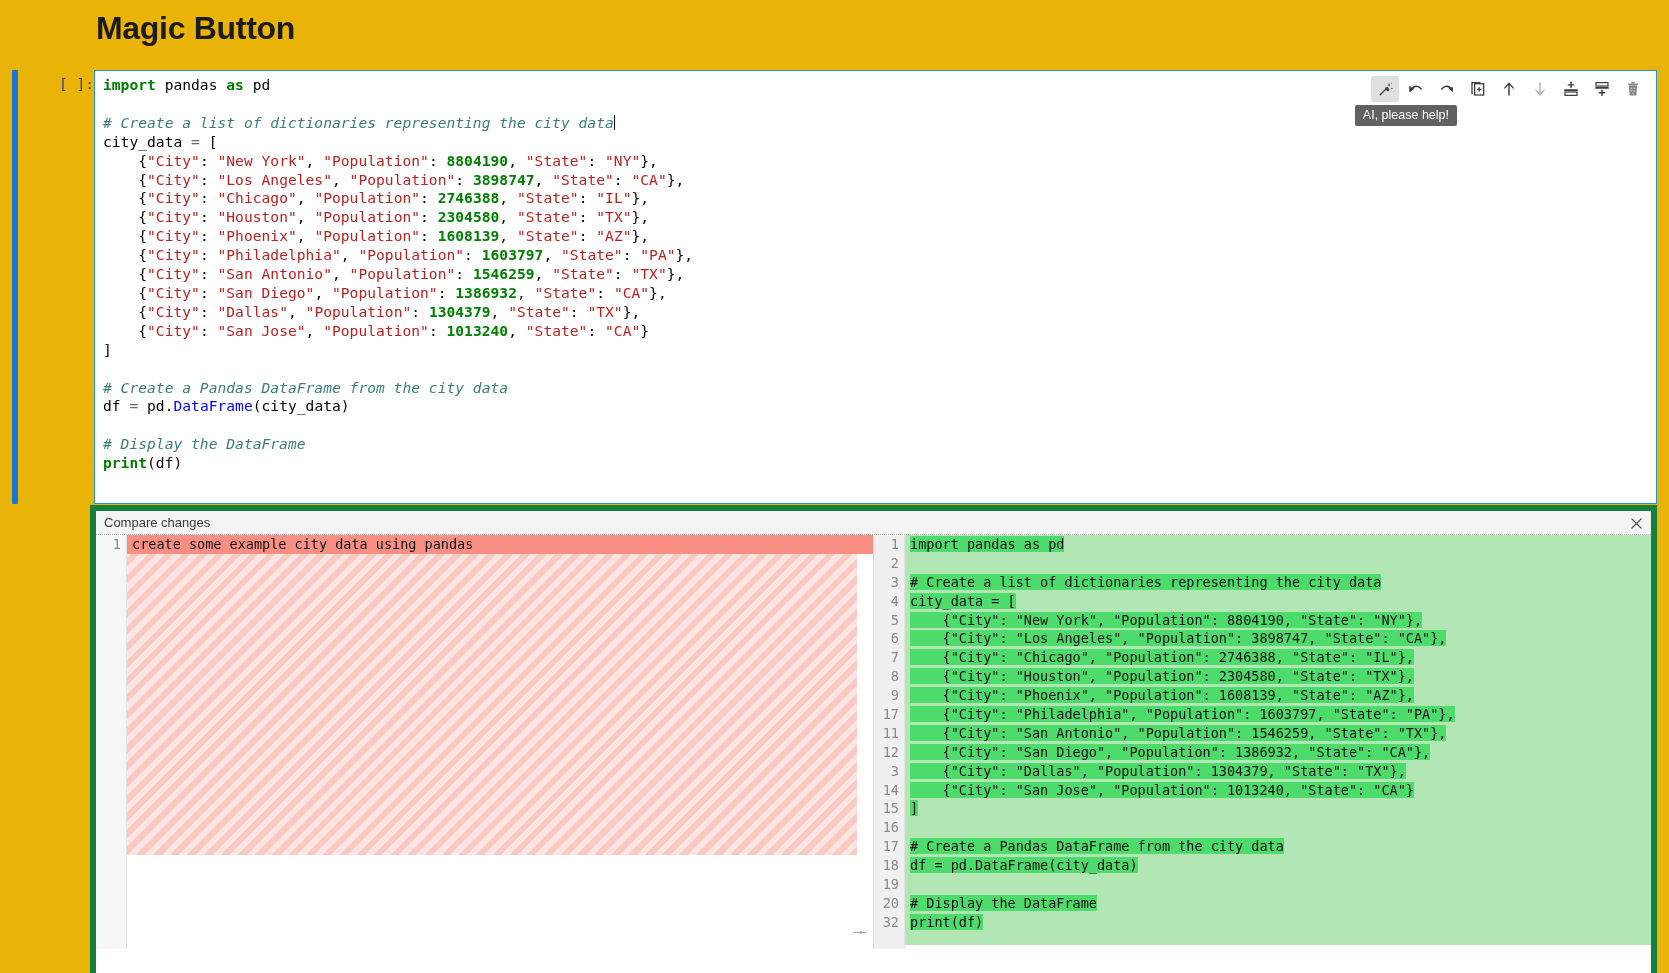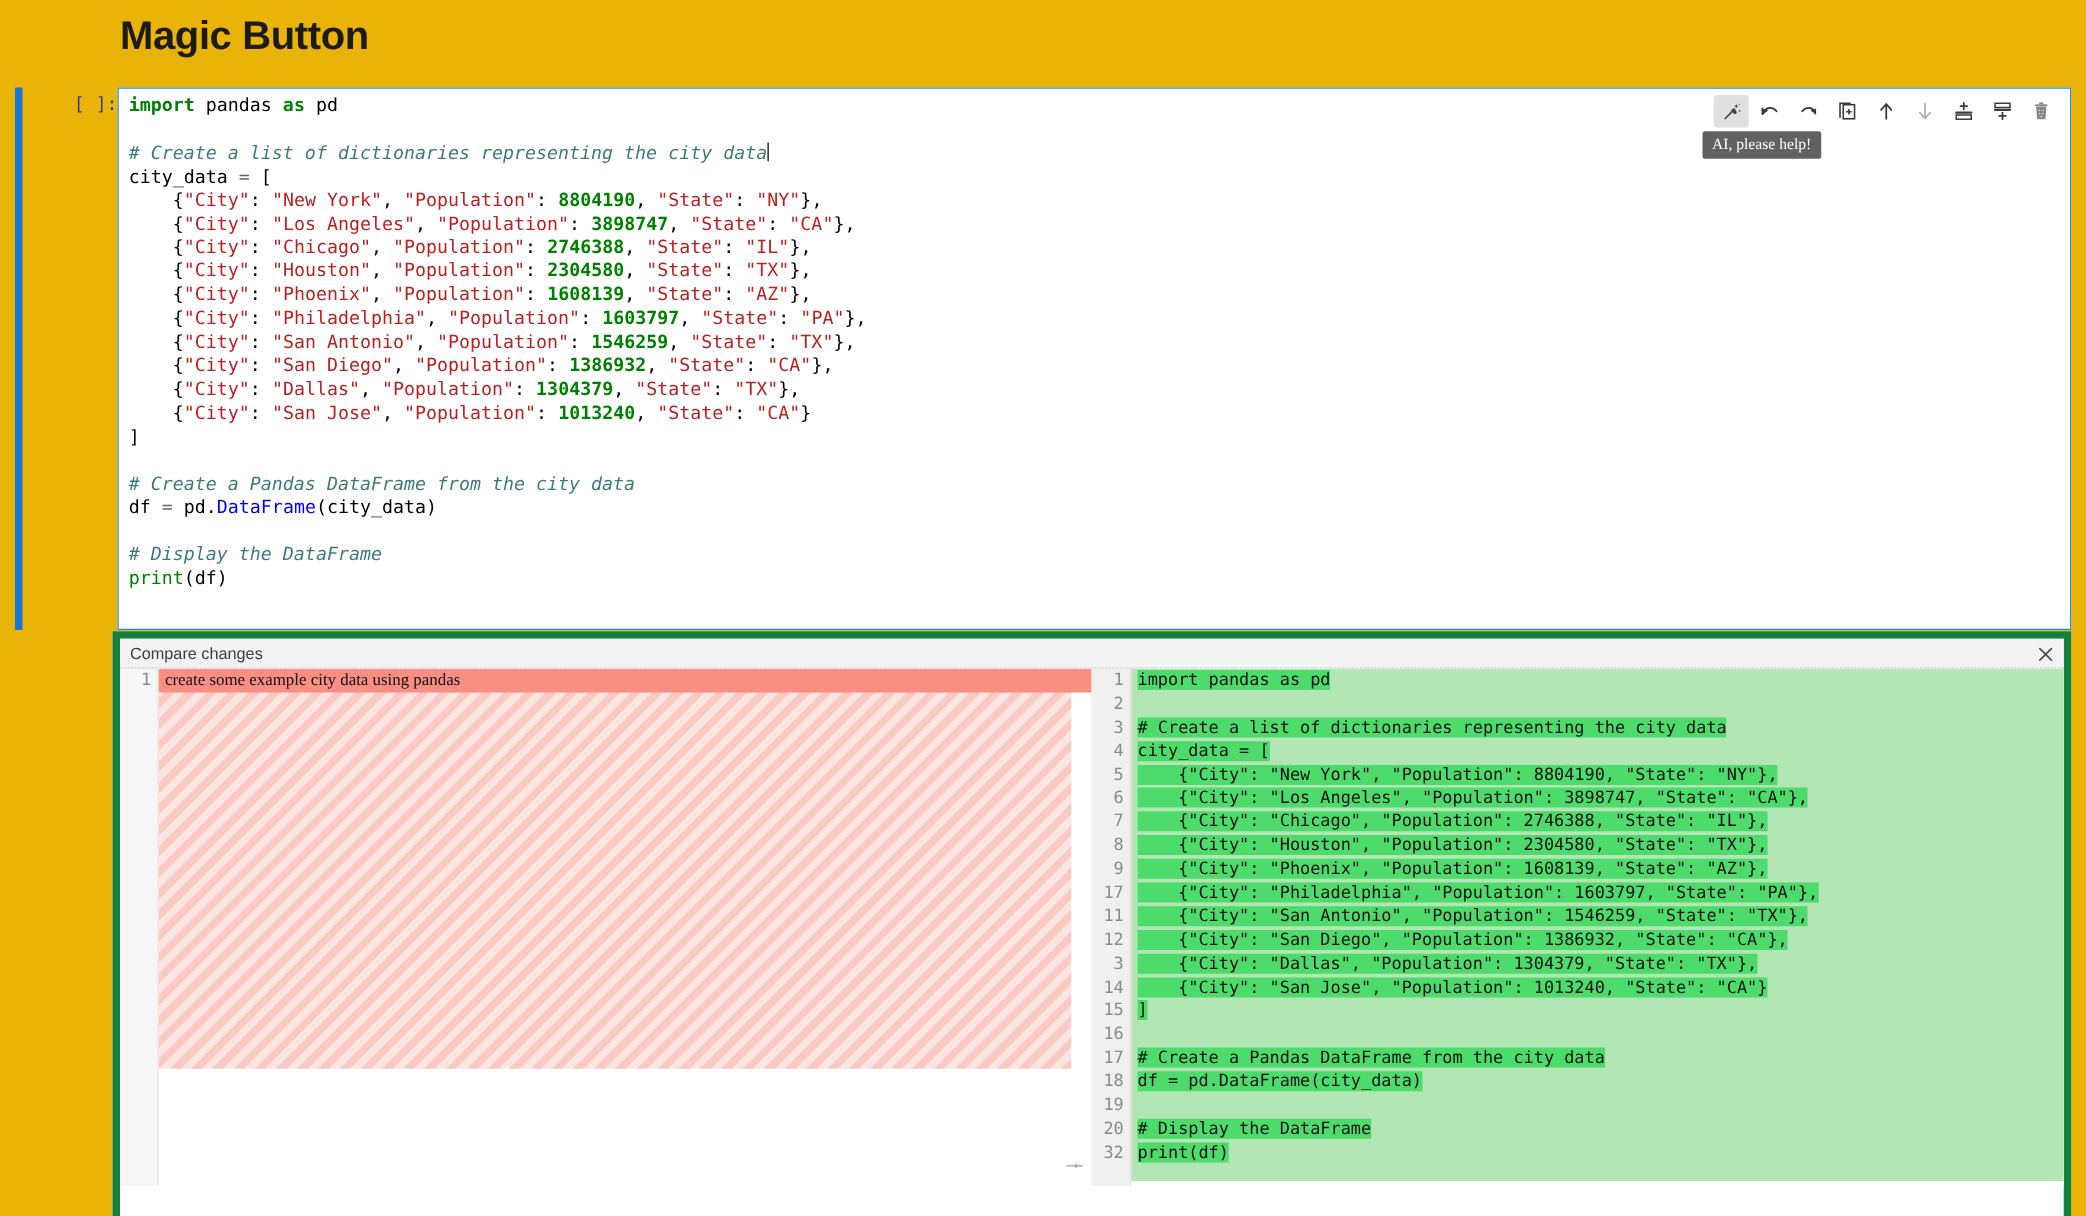--- a/index.html
+++ b/index.html
@@ -78,21 +78,21 @@
     white-space: pre;
     color: #000000;
     letter-spacing: 0.02px;
   }
   .k  { color: #008000; font-weight: bold; }   
   .s  { color: #ba2121; }                      
   .n  { color: #008000; font-weight: bold; }   
   .c  { color: #3d7b7b; font-style: italic; }  
   .op { color: #666666; }                      
   .cls{ color: #0000ff; text-align: right; }                      
-  .bi { color: #008000; }                      
+  .bi { color: #008000; font-weight: bold; }                      
   .caret {
     display: inline-block;
     width: 1px;
     height: 15px;
     background: #000;
     vertical-align: -2px;
     margin-left: 0px;
   }
 
   
@@ -119,21 +119,21 @@
   }
   .tbtn.active { background: #e0e0e0; }
   .tbtn svg { display: block; }
   .tooltip {
     position: absolute;
     top: 35px;
     right: 200px;
     background: #616161;
     color: #ffffff;
     font-size: 12.5px;
-    font-family: Liberation Serif, serif;
+    font-family: Liberation Sans, sans-serif;
     padding: 3px 8px 4px 8px;
     border-radius: 2px;
     white-space: nowrap;
     z-index: 6;
   }
 
   
   .diff-panel {
     position: absolute;
     left: 90px;
@@ -384,21 +384,21 @@
 
       <div class="diff-side diff-left">
         <div class="pane-bg"></div>
         <div class="del-block"></div>
         <div class="del-line"></div>
         <div class="gutter">
           <div id="left-gutter">
               <div class="gnum">1</div>
             </div>
         </div>
-        <div class="lines" id="left-lines"><div class="row"><span style="background: rgb(249, 142, 131); padding-left: 5px; font-family: Liberation Serif, serif;">create some example city data using pandas</span></div></div>
+        <div class="lines" id="left-lines"><div class="row"><span style="background: rgb(249, 142, 131); padding-left: 5px;">create some example city data using pandas</span></div></div>
       </div>
 
       <div class="diff-side diff-right">
         <div class="add-block"></div>
         <div class="gutter">
           <div id="right-gutter">
               <div class="gnum">1</div>
               <div class="gnum">2</div>
               <div class="gnum">3</div>
               <div class="gnum">4</div>

